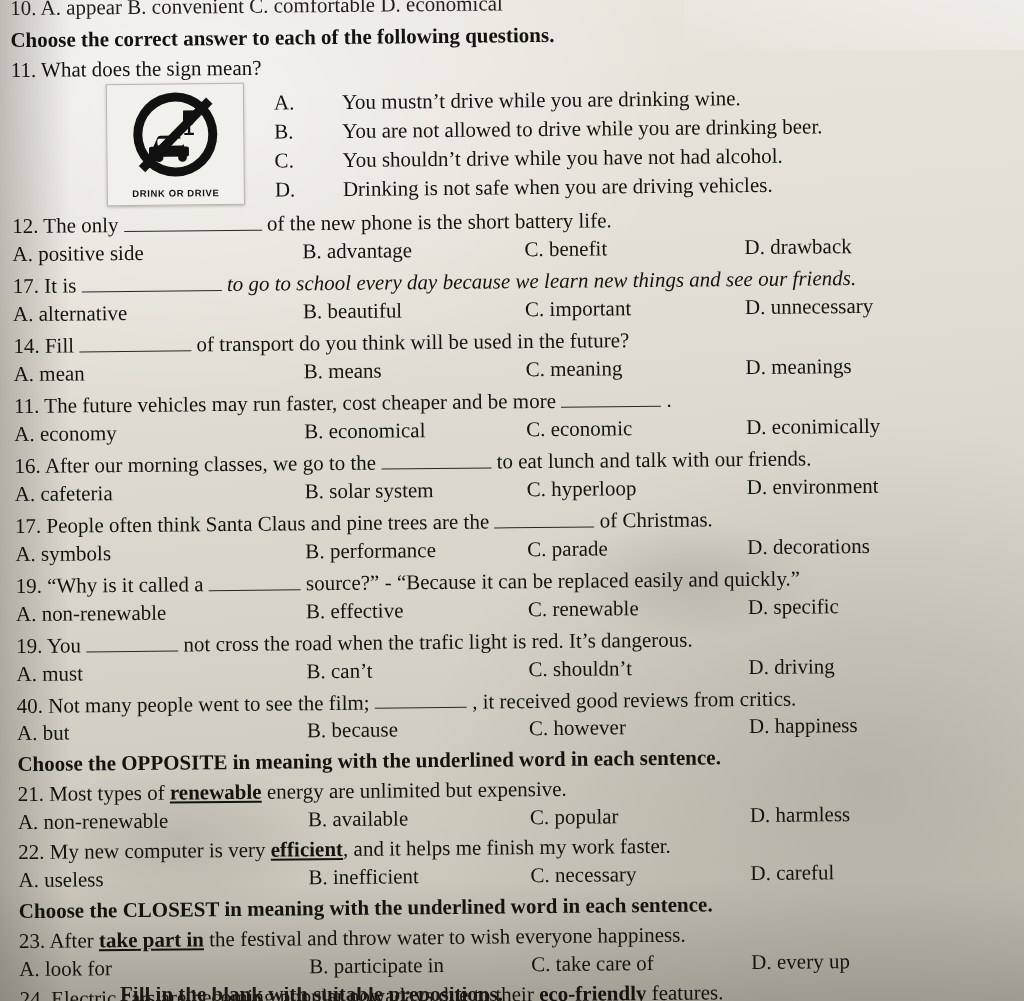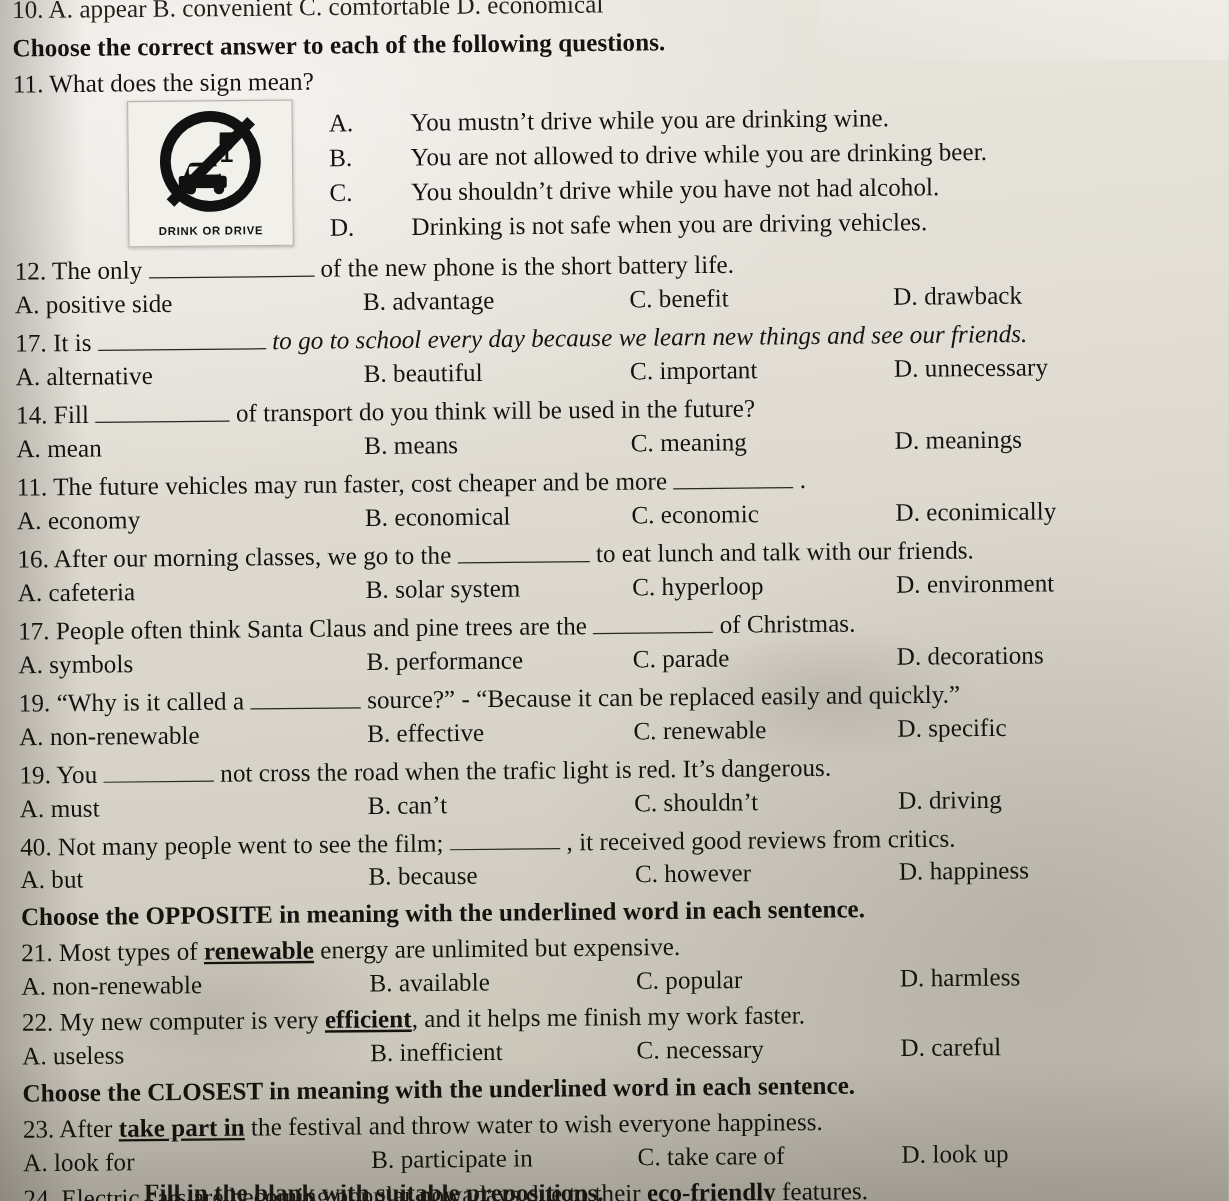--- a/index.html
+++ b/index.html
@@ -368,21 +368,21 @@
     <div class="hdr">Choose the CLOSEST in meaning with the underlined word in each sentence.</div>
 
     <div class="q">
       <span>23.</span>
       <span>After </span><span class="bold under">take part in</span><span> the festival and throw water to wish everyone happiness.</span>
     </div>
     <div class="opts">
       <span class="o1">A. look for</span>
       <span class="o2">B. participate in</span>
       <span class="o3">C. take care of</span>
-      <span class="o4">D. look up</span>
+      <span class="o4">D. every up</span>
     </div>
 
     <div class="q">
       <span>24.</span>
       <span>Electric cars are becoming popular nowadays due to their </span><span class="bold under">eco-friendly</span><span> features.</span>
     </div>
 
   </div>
 </div>
 

